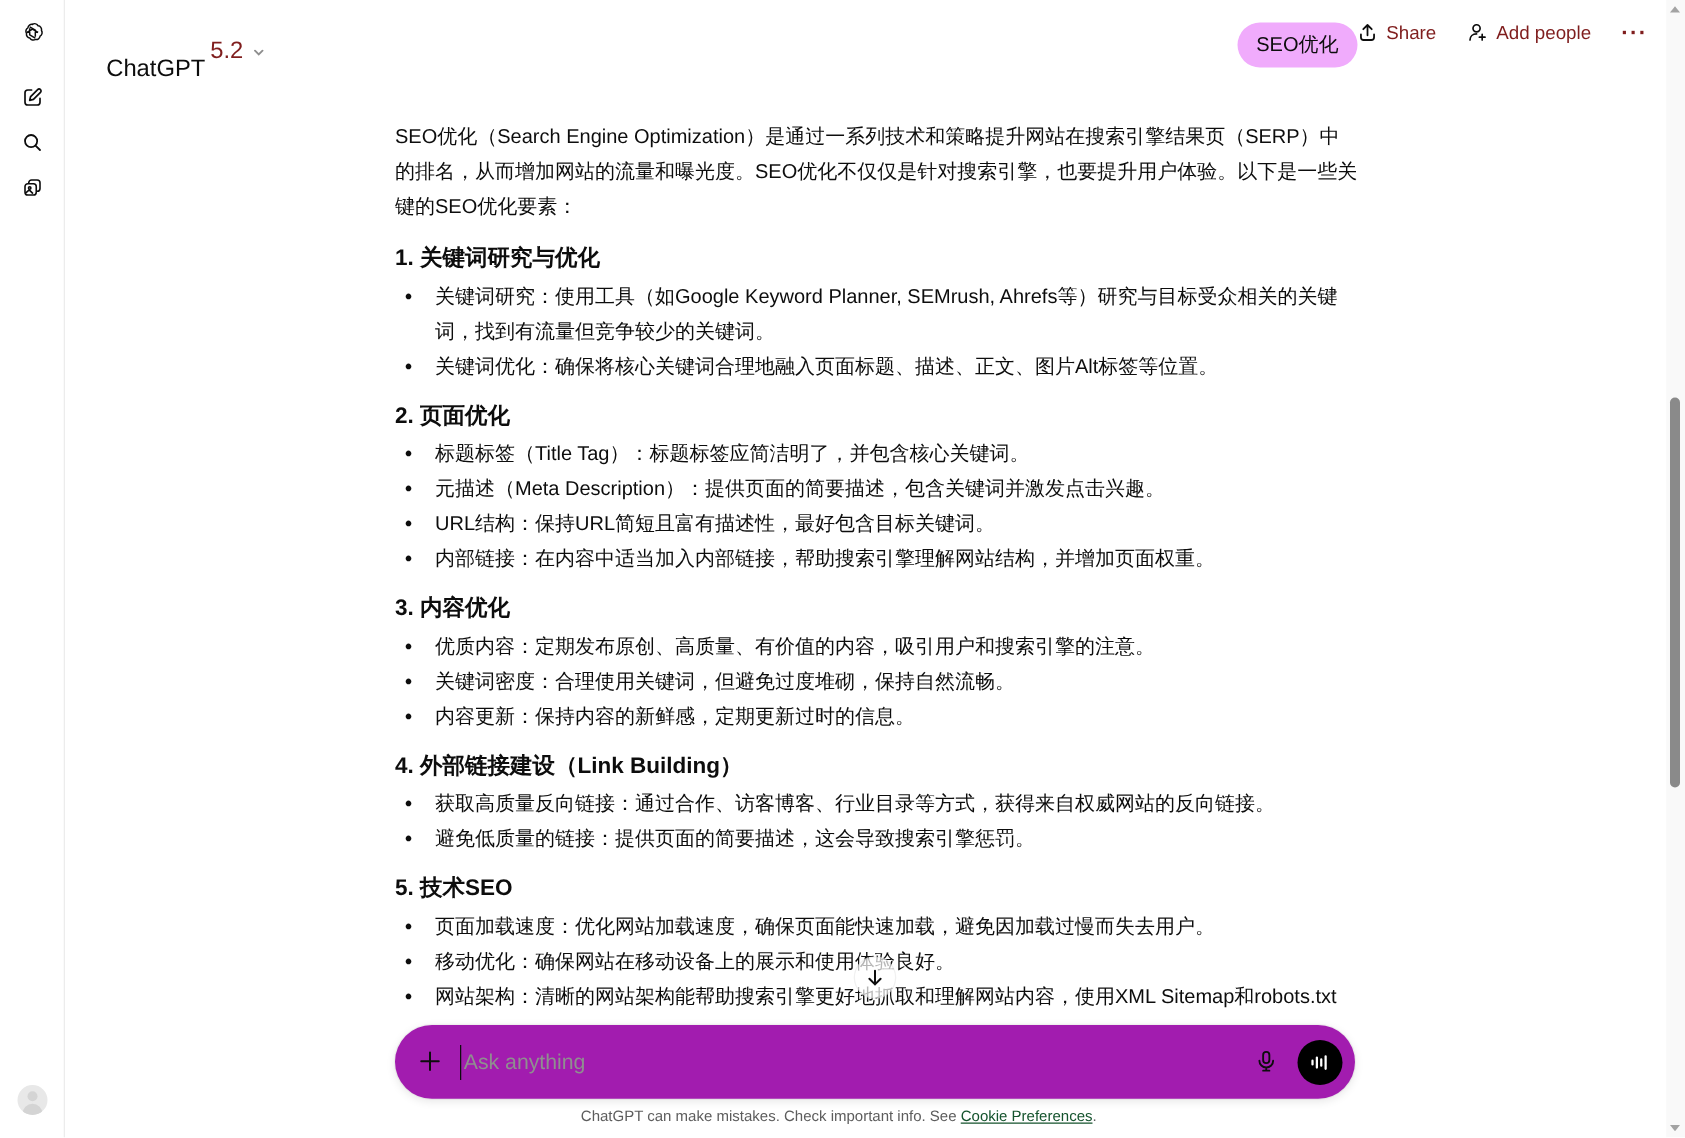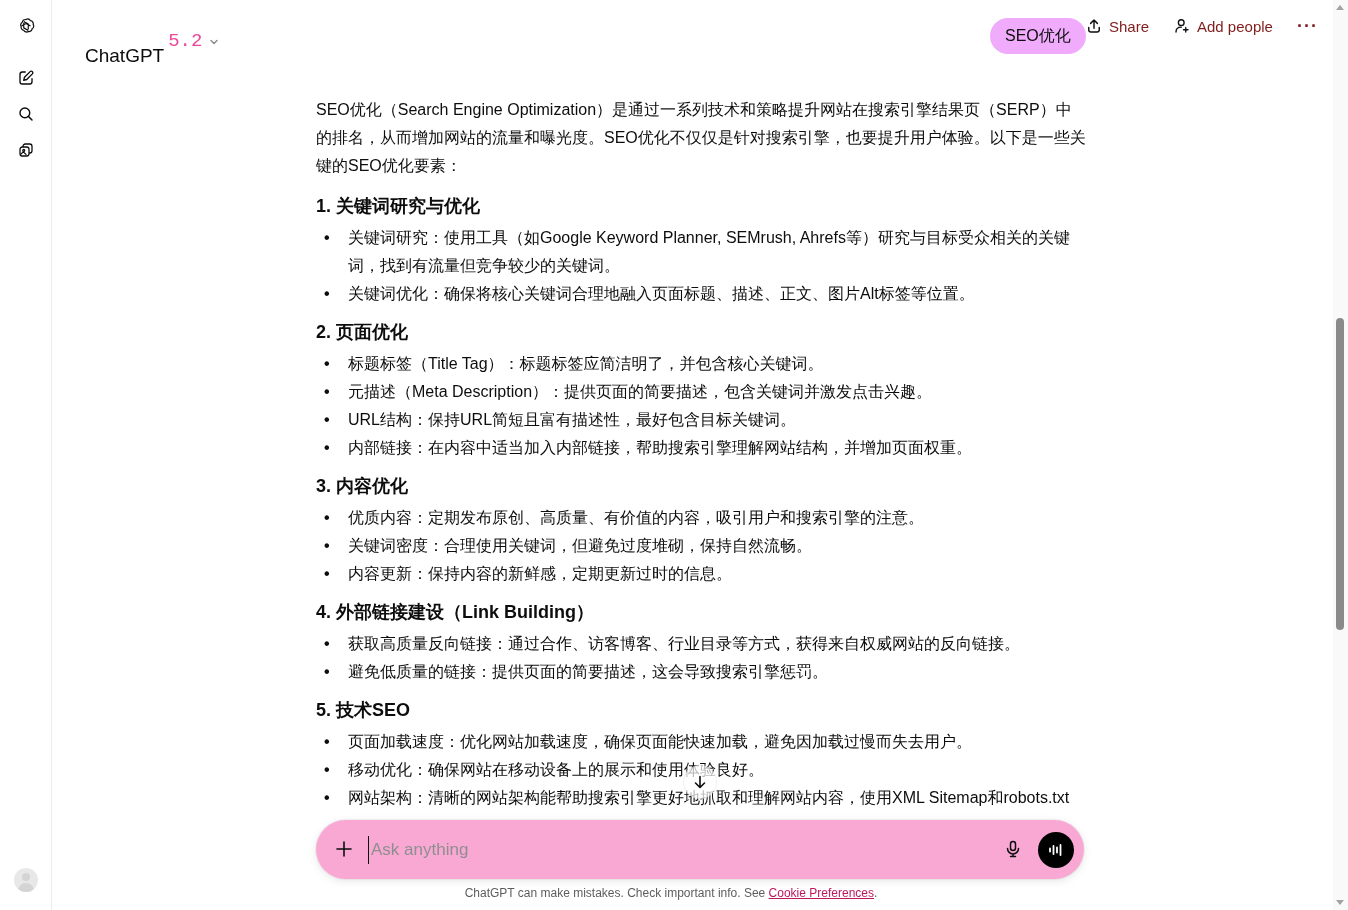--- a/index.html
+++ b/index.html
@@ -10,21 +10,21 @@
   .rail { position: absolute; left: 0; top: 0; width: 52px; height: 910px; border-right: 1px solid #ececec; background: #fff; }
   .rail-btn { position: absolute; left: 12px; width: 28px; height: 28px; display: flex; align-items: center; justify-content: center; border-radius: 6px; }
   .rail-btn svg { width: 18px; height: 18px; }
   .avatar { position: absolute; left: 14px; top: 868px; width: 24px; height: 24px; border-radius: 50%; background: #e8e8e8; overflow: hidden; }
   .avatar .head { position: absolute; left: 8px; top: 5px; width: 8px; height: 8px; border-radius: 50%; background: #d4d4d4; }
   .avatar .body { position: absolute; left: 4px; top: 15px; width: 16px; height: 12px; border-radius: 8px 8px 0 0; background: #d4d4d4; }
 
   
   .model-picker { position: absolute; left: 85px; top: 14px; display: flex; align-items: center; gap: 4px; font-size: 19px; cursor: pointer; }
   .model-name { color: #0d0d0d; margin-top: 31px; }
-  .model-ver { color: #ec4899; font-family: Liberation Mono, monospace; }
+  .model-ver { color: #7f1d1d; }
   .chev { width: 12px; height: 12px; margin-left: 2px; margin-top: 2px; }
 
   .chip { position: absolute; left: 990px; top: 18px; height: 36px; padding: 0 15px; border-radius: 18px; background: #f0abfc; font-size: 16px; display: flex; align-items: center; }
   .hdr-btn { position: absolute; top: 14px; height: 24px; display: flex; align-items: center; gap: 6px; font-size: 15px; color: #7f1d1d; cursor: pointer; }
   .hdr-btn svg { width: 18px; height: 18px; }
   .share { left: 1085px; }
   .addp { left: 1173px; }
   .more { left: 1297px; font-size: 18px; letter-spacing: 1px; font-weight: bold; }
 
   
@@ -33,32 +33,32 @@
   .content h3 { font-size: 18px; font-weight: bold; line-height: 28px; margin-top: 6px; margin-bottom: 4px; }
   .content ul { list-style: none; margin-bottom: 10px; }
   .content li { position: relative; padding-left: 32px; }
   .content li::before { content: "•"; position: absolute; left: 8px; top: 0; font-weight: bold; }
   .content li b { font-weight: normal; }
 
   .scroll-down { position: absolute; left: 683px; top: 765px; width: 34px; height: 34px; border-radius: 50%; background: rgba(255,255,255,0.7); border: 1px solid rgba(0,0,0,0.06); display: flex; align-items: center; justify-content: center; }
   .scroll-down svg { width: 16px; height: 16px; }
 
   
-  .composer { position: absolute; left: 316px; top: 820px; width: 768px; height: 59px; border-radius: 30px; background: #f9a8d4; box-shadow: 0 2px 8px rgba(0,0,0,0.10), 0 0 0 1px rgba(0,0,0,0.04); }
+  .composer { position: absolute; left: 316px; top: 820px; width: 768px; height: 59px; border-radius: 30px; background: #a21caf; box-shadow: 0 2px 8px rgba(0,0,0,0.10), 0 0 0 1px rgba(0,0,0,0.04); }
   .plus { position: absolute; left: 16px; top: 17px; width: 24px; height: 24px; display: flex; align-items: center; justify-content: center; }
   .plus svg { width: 18px; height: 18px; }
   .ask-input { position: absolute; left: 52px; top: 16px; width: 600px; height: 28px; border: none; outline: none; font-size: 17px; color: #0d0d0d; background: transparent; font-family: "Liberation Sans", "DejaVu Sans", sans-serif; border-left: 1px solid #0d0d0d; padding-left: 2px; }
   .ask-input::placeholder { color: #8f8f8f; }
   .mic { position: absolute; left: 686px; top: 18px; width: 22px; height: 22px; display: flex; align-items: center; justify-content: center; }
   .mic svg { width: 18px; height: 18px; }
   .voice { position: absolute; left: 722px; top: 12px; width: 36px; height: 36px; border-radius: 50%; background: #000; display: flex; align-items: center; justify-content: center; }
   .voice svg { width: 18px; height: 18px; }
 
   .disclaimer { position: absolute; left: 0; width: 1400px; top: 886px; text-align: center; font-size: 12px; color: #5d5d5d; padding-left: 52px; padding-right: 110px; }
-  .disclaimer a { color: #be185d; text-decoration: underline; }
+  .disclaimer a { color: #14532d; text-decoration: underline; }
 
   
   .scrollbar { position: absolute; left: 1333px; top: 0; width: 15px; height: 910px; background: #f9f9f9; }
   .sb-up, .sb-down { position: absolute; left: 3px; width: 0; height: 0; border-left: 4px solid transparent; border-right: 4px solid transparent; }
   .sb-up { top: 5px; border-bottom: 5px solid #a3a3a3; }
   .sb-down { bottom: 5px; border-top: 5px solid #a3a3a3; }
   .sb-thumb { position: absolute; left: 3px; top: 318px; width: 8px; height: 312px; border-radius: 4px; background: #8a8a8a; }
 </style>
 </head>
 <body>

